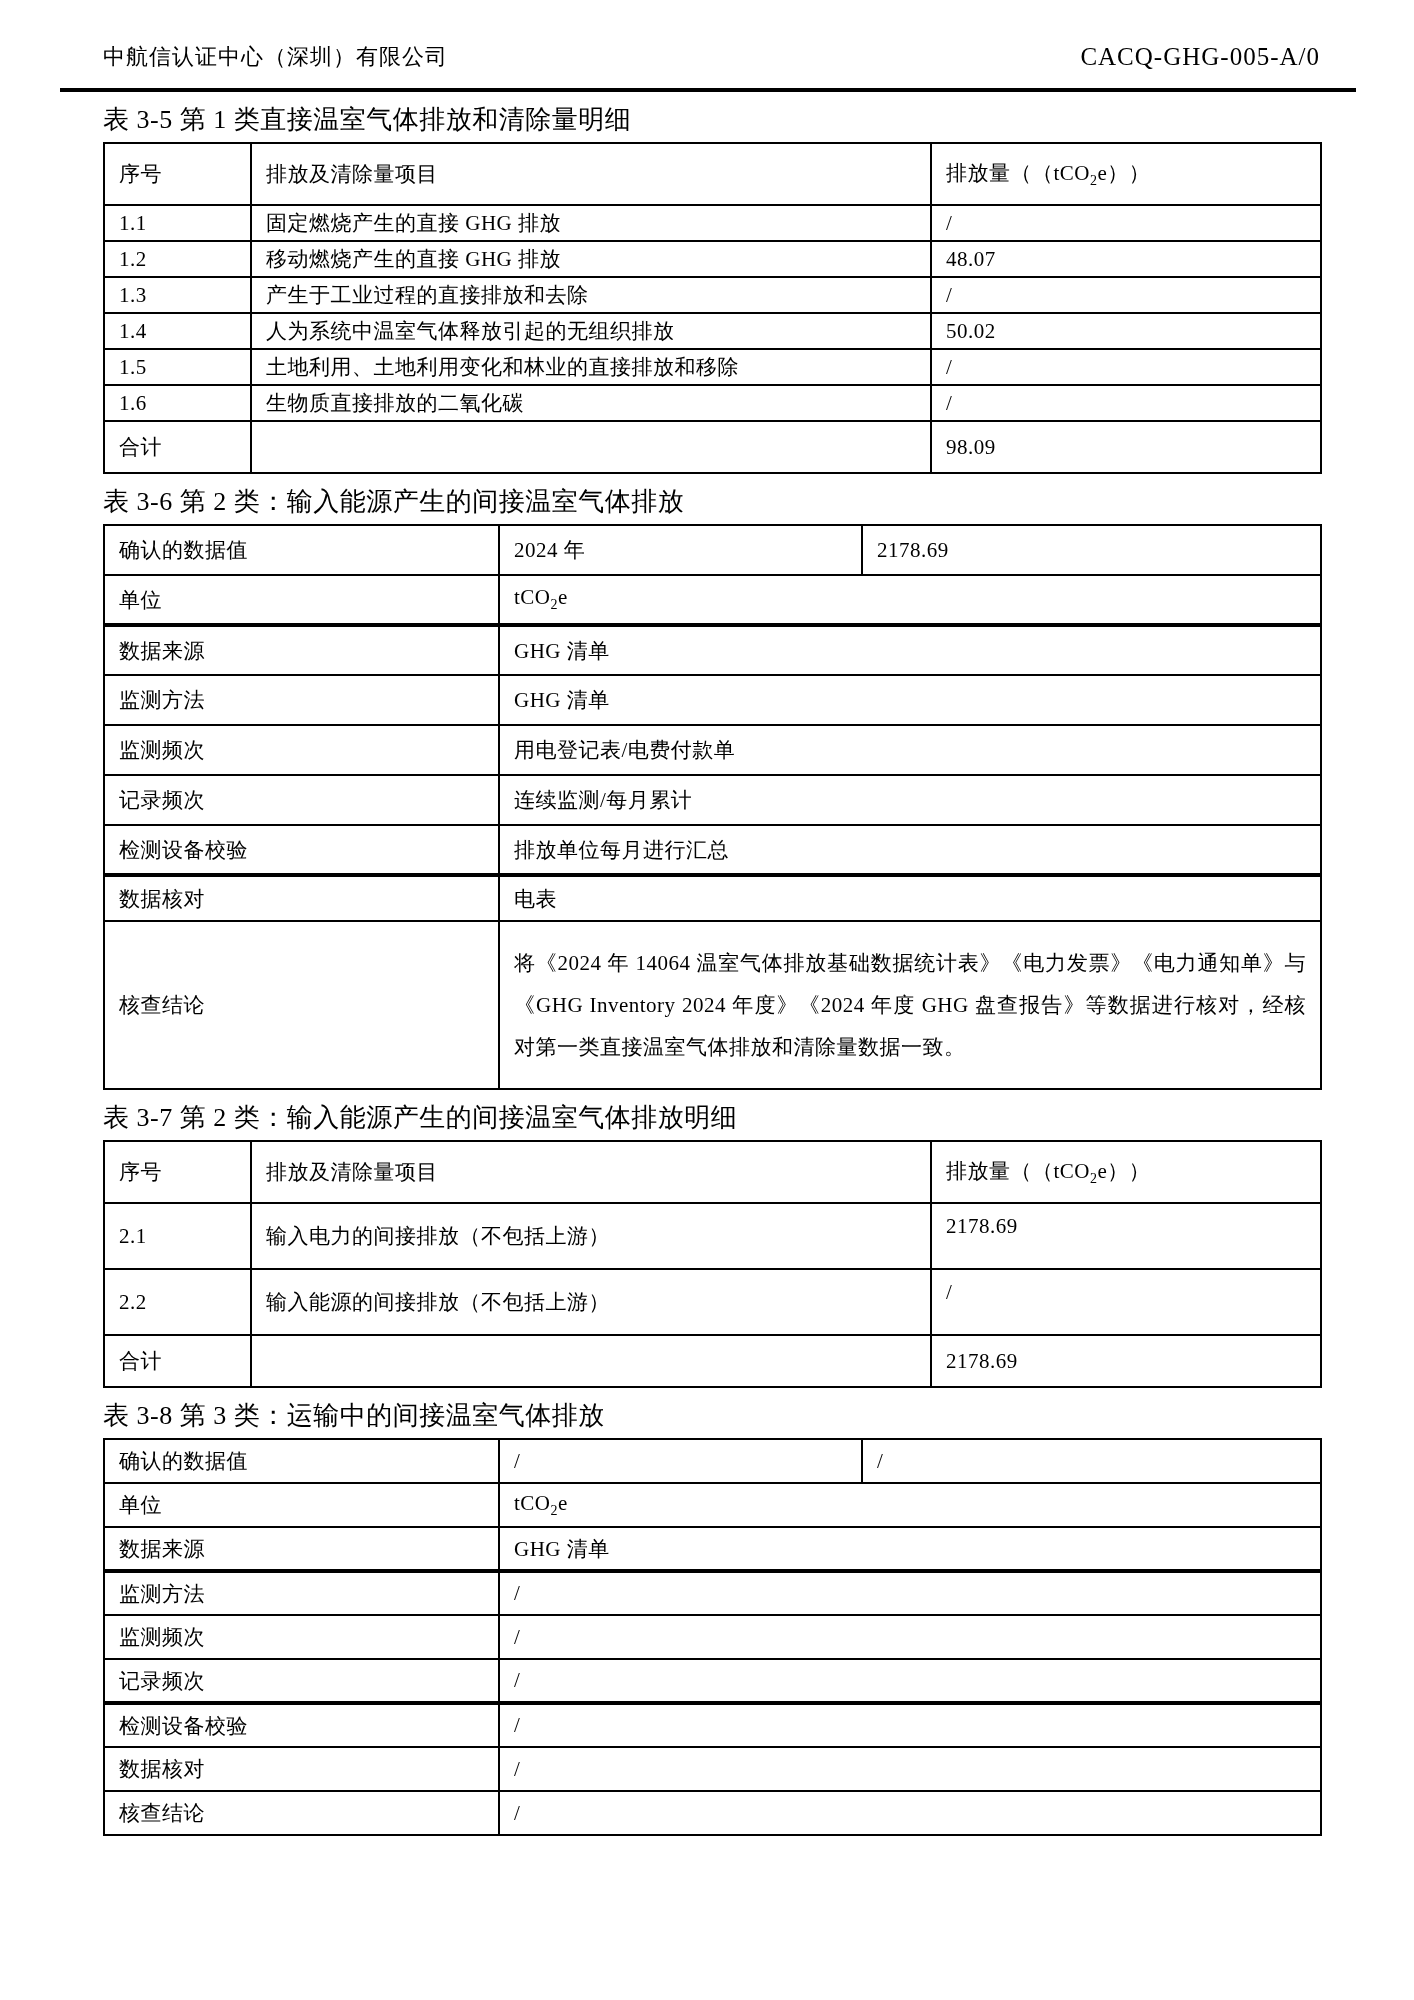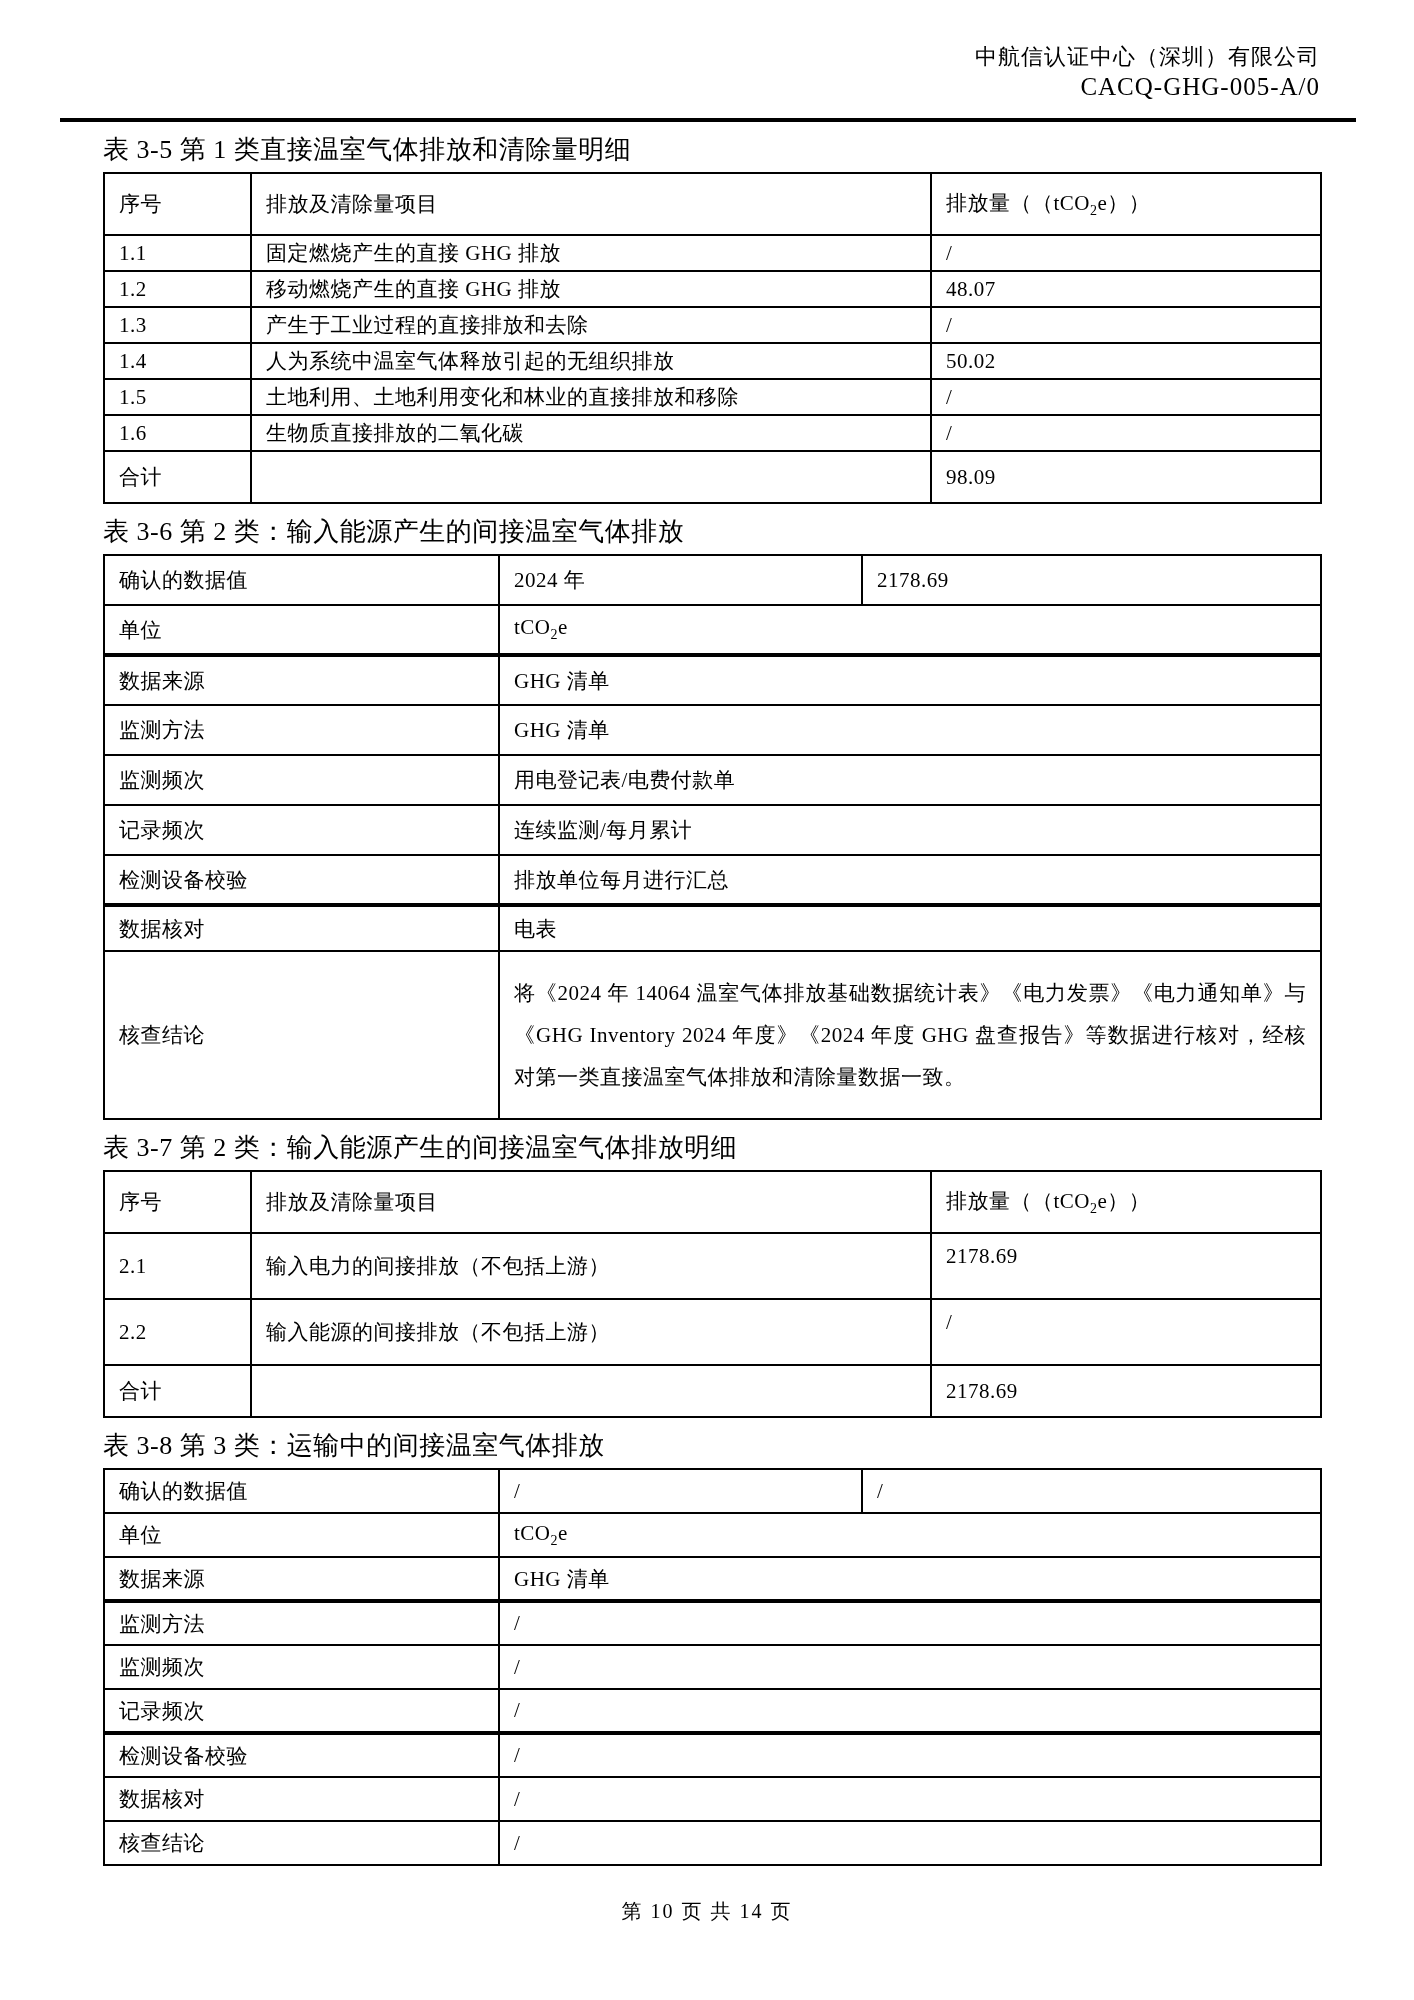--- a/index.html
+++ b/index.html
@@ -15,21 +15,20 @@
     overflow:hidden;
   }
   
   .letterhead{
     display:flex;justify-content:space-between;align-items:flex-end;
     margin:0 -36px 0 -43px;
     padding:0 36px 16px 43px;
     border-bottom:4px solid #000;
     font-size:22px;line-height:30px;
     letter-spacing:1px;
-    flex-direction:column;
   }
   .doc-code{font-size:25px;letter-spacing:1px;}
   
   .tbl-title{
     margin:14px 0 8px 0;
     font-size:26px;line-height:28px;
     letter-spacing:0.5px;
   }
   
   table{
@@ -251,17 +250,14 @@
         <td>数据核对</td>
         <td colspan="2">/</td>
       </tr>
       <tr>
         <td>核查结论</td>
         <td colspan="2">/</td>
       </tr>
     </tbody>
   </table>
 
-  <div class="footer">
-    <span>第 10 页 共 14 页</span>
-  </div>
 
 </div>
 
 </body></html>

